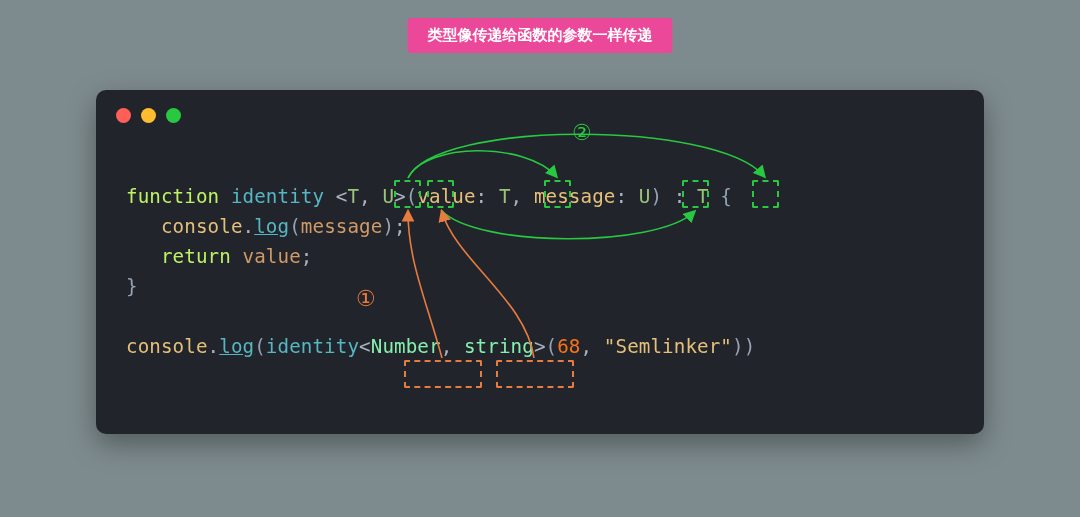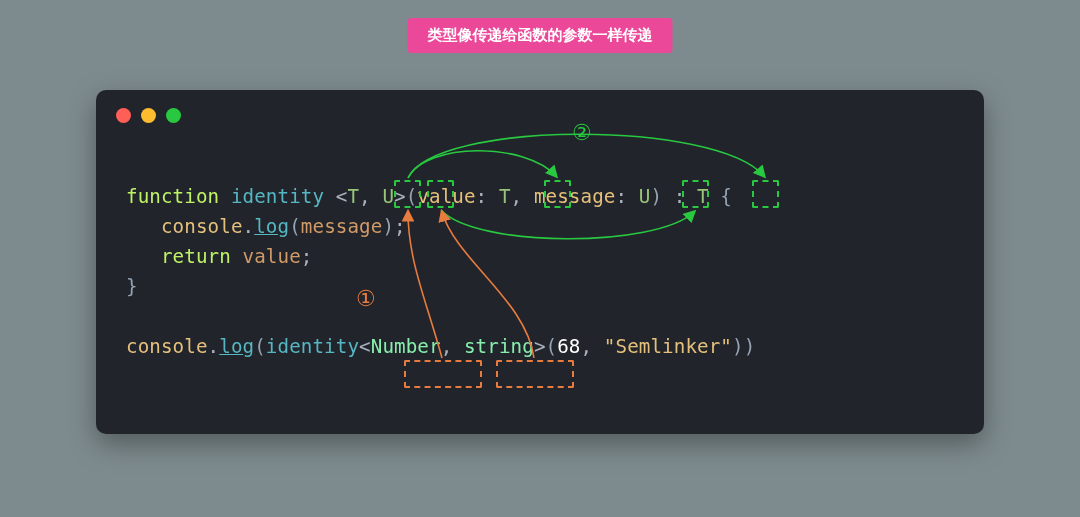--- a/index.html
+++ b/index.html
@@ -63,21 +63,21 @@
     }
     .kw { color: #bef264; }
     .fn { color: #56b6c2; }
     .brkt { color: #95a3b3; }
     .param { color: #e5c07b; }
     .var { color: #d19a66; }
     .obj { color: #e5c07b; }
     .method { color: #56b6c2; text-decoration: underline; }
     .type-gen { color: #98c379; }
     .type-call { color: #86efac; }
-    .num { color: #ffffff; }
+    .num { color: #f97316; }
     .str { color: #e5c07b; }
     .punct { color: #abb2bf; }
 
     .box-top {
       position: absolute;
       border: 2px dashed #28c840;
       border-radius: 2px;
       height: 28px;
       top: 90px;
     }

